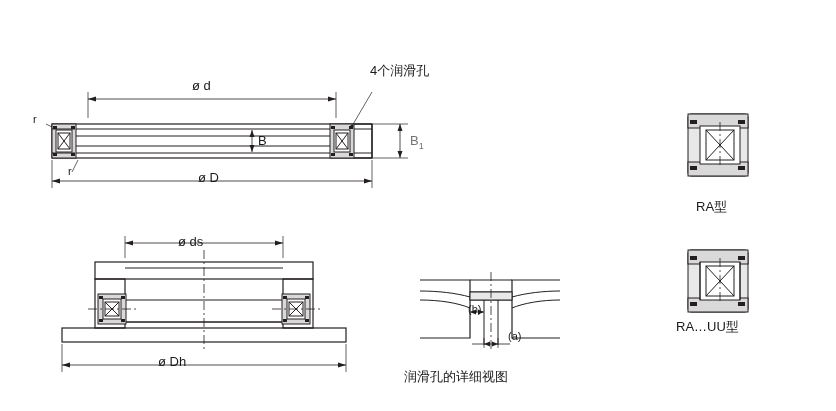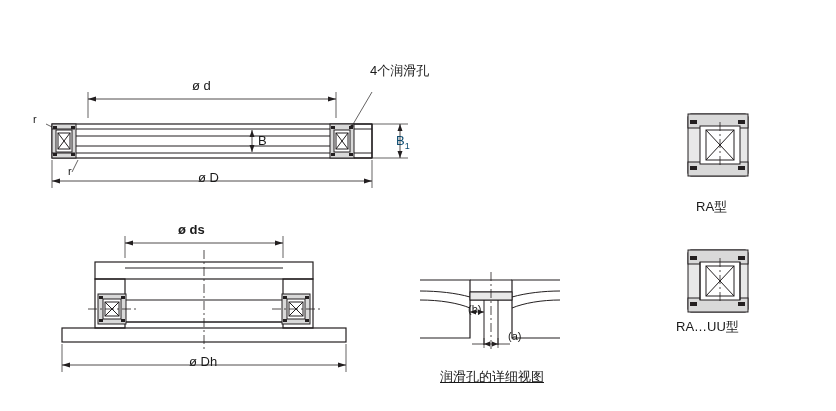--- a/index.html
+++ b/index.html
@@ -249,31 +249,31 @@
     </g>
 
   </svg>
   </div>
 
   <div class="lbl" style="left:370px; top:62px;">4个润滑孔</div>
   <div class="lbl" style="left:192px; top:78px;">ø d</div>
   <div class="lbl" style="left:198px; top:170px;">ø D</div>
   <div class="lbl" style="left:258px; top:133px;">B</div>
 
-  <div style="position:absolute; left:396px; top:133px; font-size:13px; color:#0c4a6e; white-space:nowrap;text-align:center;">
+  <div style="position:absolute; left:410px; top:133px; font-size:13px; color:#737373; white-space:nowrap;text-align:center;">
     
     <span>B</span><span class="sub" style="font-size:9px; vertical-align:sub;">1</span>
   </div>
 
   <div class="lbl small" style="left:33px; top:113px;">r</div>
   <div class="lbl small" style="left:68px; top:165px;">r</div>
 
-  <div class="lbl" style="left:178px; top:222px;font-weight:bold;">ø ds</div>
-  <div class="lbl" style="left:189px; top:354px;text-align:center;">ø Dh</div>
+  <div class="lbl" style="left:178px; top:234px;">ø ds</div>
+  <div class="lbl" style="left:158px; top:354px;text-align:center;">ø Dh</div>
 
   <div class="lbl small" style="left:468px; top:303px;">(b)</div>
   <div class="lbl small" style="left:508px; top:330px;">(a)</div>
-  <div class="lbl" style="left:440px; top:368px;text-decoration:underline;">润滑孔的详细视图</div>
+  <div class="lbl" style="left:404px; top:368px;">润滑孔的详细视图</div>
 
   <div class="lbl" style="left:696px; top:198px;text-align:center;">RA型</div>
   <div class="lbl" style="left:676px; top:318px;">RA…UU型</div>
 
 </div>
 
 </body></html>

